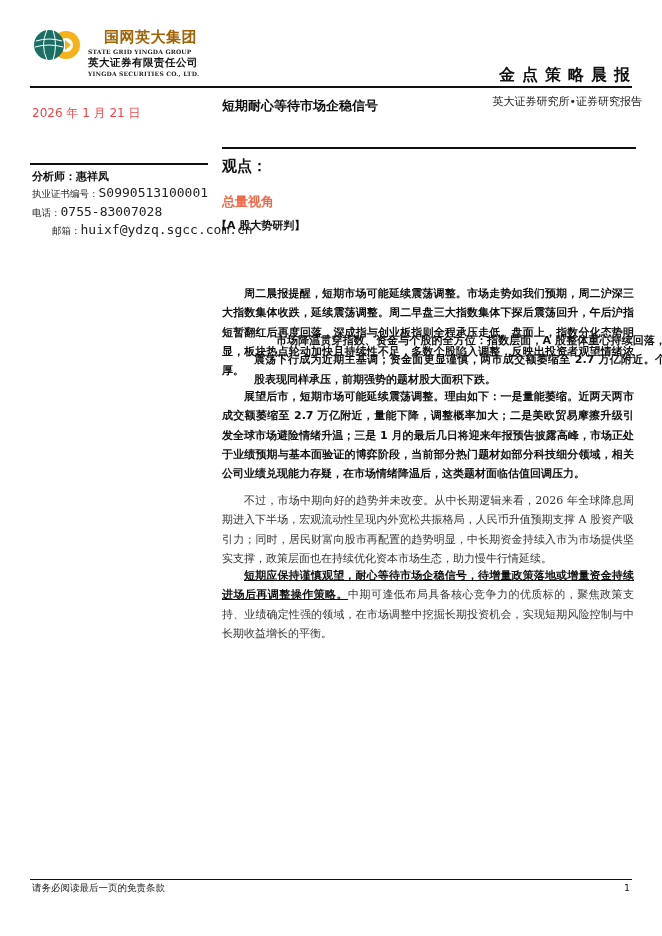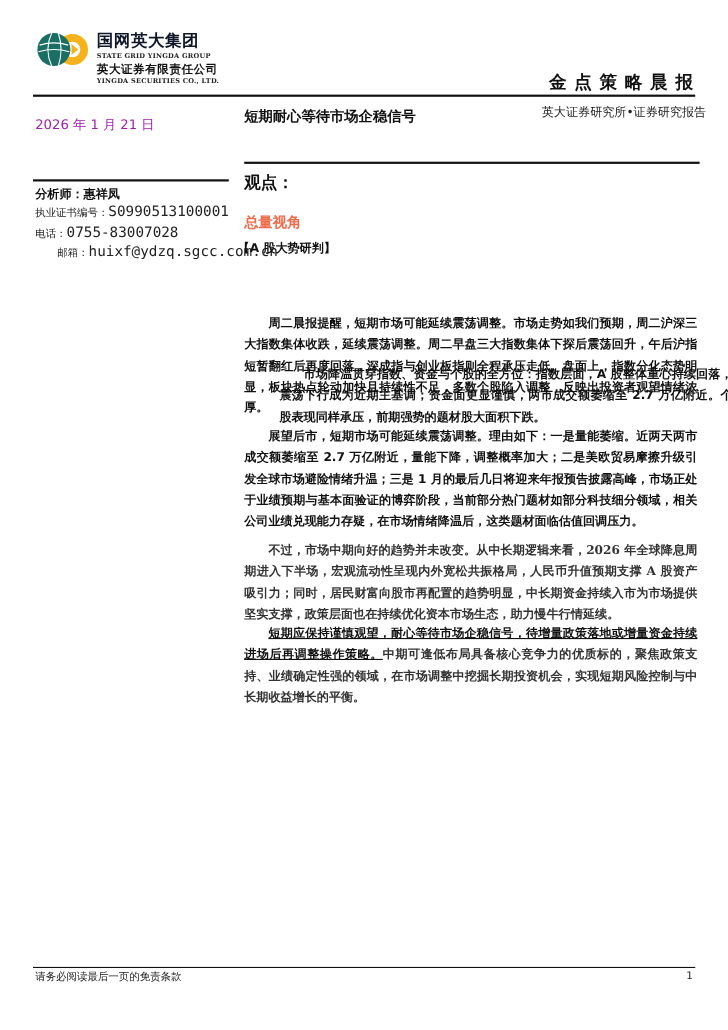--- a/index.html
+++ b/index.html
@@ -5,54 +5,54 @@
     html, body { margin: 0; padding: 0; background: #ffffff; }
     body {
       width: 662px; height: 936px; position: relative; overflow: hidden;
       font-family: "DejaVu Sans", sans-serif; color: #111;
     }
     .abs { position: absolute; }
 
     
     .logo { left: 30px; top: 24px; width: 170px; height: 52px; }
     .logo-mark { position: absolute; left: 2px; top: 4px; width: 50px; height: 34px; }
-    .logo-cn1 { position: absolute; left: 58px; top: 4px; font-size: 15px; font-weight: bold; letter-spacing: 0.5px; color: #0f172a; }
+    .logo-cn1 { position: absolute; left: 74px; top: 4px; font-size: 15px; font-weight: bold; letter-spacing: 0.5px; color: #a16207; }
     .logo-en1 { position: absolute; left: 58px; top: 24px; font-family: "DejaVu Serif", serif; font-size: 6px; font-weight: bold; color: #222; letter-spacing: 0.2px; }
     .logo-cn2 { position: absolute; left: 58px; top: 32px; font-size: 10.5px; font-weight: bold; color: #111; letter-spacing: 0.5px; }
     .logo-en2 { position: absolute; left: 58px; top: 46px; font-family: "DejaVu Serif", serif; font-size: 6px; font-weight: bold; color: #222; letter-spacing: 0.2px; }
 
     .hdr-inst { right: 20px; top: 46px; font-size: 11px; color: #222; margin-top: 48px; }
     .hdr-series { right: 32px; top: 65px; font-size: 16px; font-weight: bold; color: #111; letter-spacing: 7px; margin-right: -7px; }
 
     .rule { background: #111; height: 1.5px; }
     .rule-top { left: 30px; top: 86px; width: 602px; }
     .rule-right { left: 222px; top: 147px; width: 414px; }
     .rule-left { left: 30px; top: 163px; width: 178px; }
     .rule-footer { left: 30px; top: 879px; width: 602px; height: 1.2px; }
 
-    .date { left: 32px; top: 105px; font-size: 12px; color: #a21caf; }
+    .date { left: 32px; top: 105px; font-size: 12px; color: #ef4444; }
     .title { left: 222px; top: 97px; font-size: 13px; font-weight: bold; color: #111; font-family: Liberation Serif, serif; }
 
     
     .analyst { left: 32px; top: 169px; font-size: 11px; font-weight: bold; color: #111; }
     .meta { left: 32px; font-size: 9.5px; color: #222; }
     .meta .mono { font-family: "DejaVu Sans Mono", monospace; font-size: 13px; }
     .meta-1 { top: 185px; }
     .meta-2 { top: 204px; }
     .meta-3 { top: 222px; padding-left: 20px; }
 
     
     .view-title { left: 222px; top: 157px; font-size: 15px; font-weight: bold; color: #111; }
     .section-title { left: 222px; top: 193px; font-size: 13px; font-weight: bold; color: #f06a4a; }
     .subsection { left: 216px; top: 218px; font-size: 11px; font-weight: bold; color: #111; }
 
     .body { left: 222px; width: 412px; font-size: 11px; line-height: 19.3px; text-align: justify; color: #111; }
     .body p { margin: 0; text-indent: 2em; }
     .bold { font-weight: bold; }
-    .plain { font-family: "DejaVu Serif", serif; font-weight: bold; color: #333; }
+    .plain { font-family: "DejaVu Serif", serif; font-weight: normal; color: #333; }
     .ul { text-decoration: underline; font-weight: bold; color: #111; }
 
     .p1 { top: 236px; margin-top: 48px; }
     .p2 { top: 331px; margin-left: 32px; }
     .p3 { top: 387px; }
     .p4 { top: 491px; }
     .p5 { top: 566px; }
 
     
     .footer-note { left: 32px; top: 882px; font-size: 9.5px; color: #222; }

